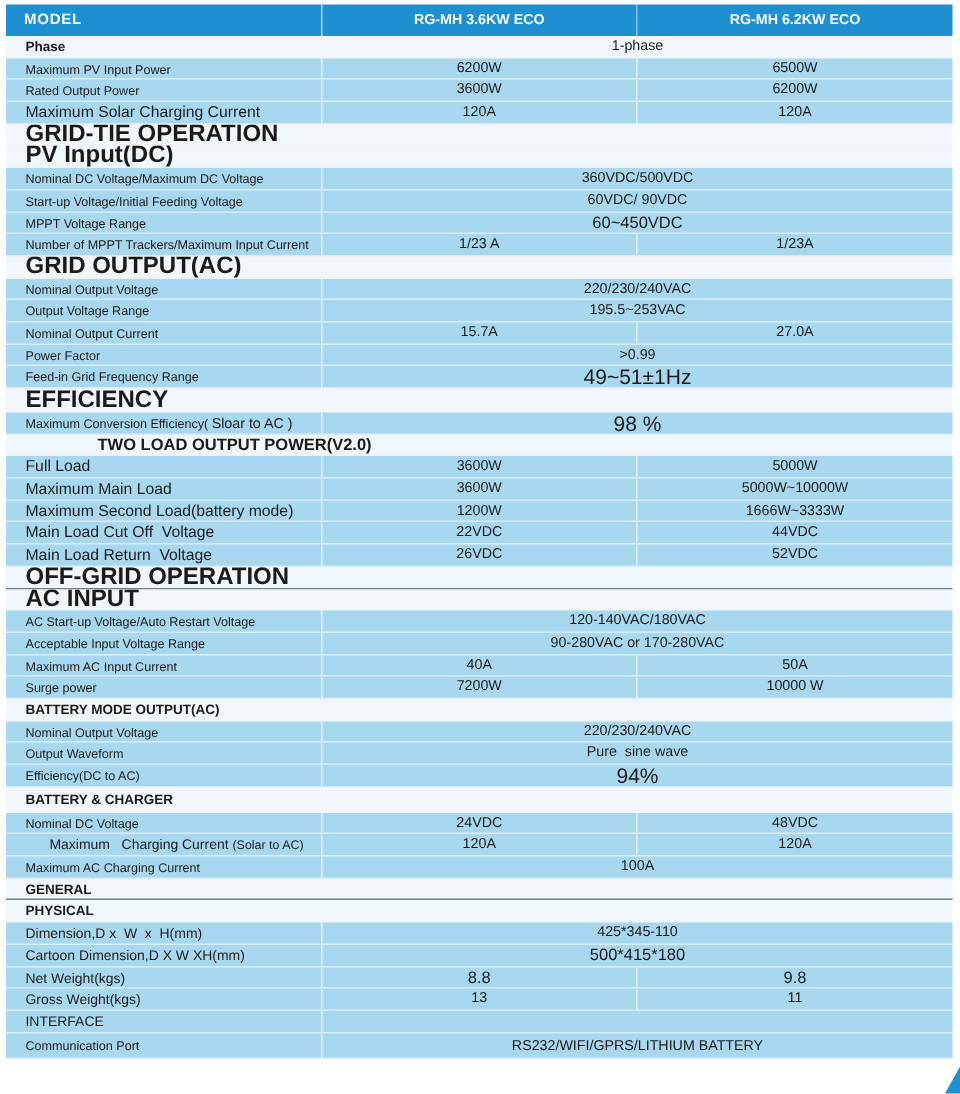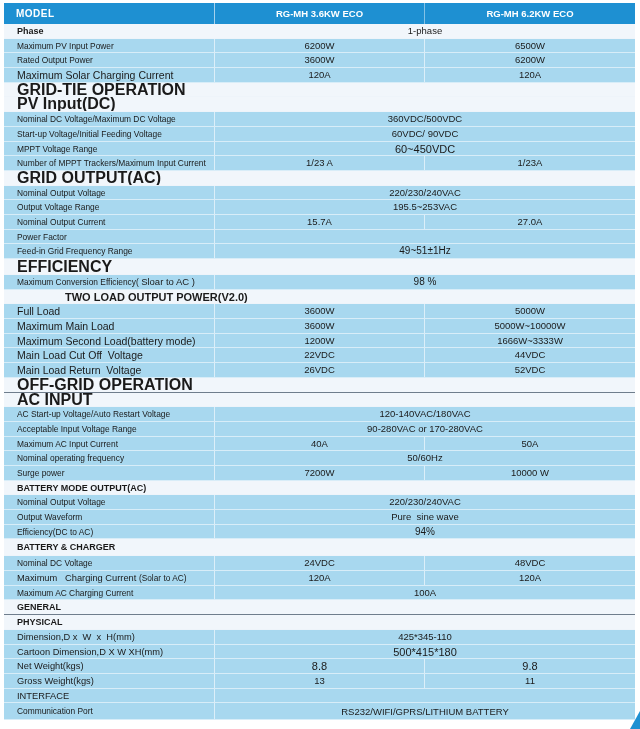--- a/index.html
+++ b/index.html
@@ -19,21 +19,21 @@
   .row.section .cell-label.mid { font-size: 16px; }
   .cell-label.big { font-size: 10.5px; }
   .cell-label.mid { font-size: 9.3px; }
   .row.header .cell-label { color: #ffffff; font-weight: bold; font-size: 10px; padding-left: 12px; letter-spacing: 0.5px; }
   .vals { flex: 1; display: flex; }
   .v { text-align: center; font-size: 9.5px; white-space: nowrap; box-sizing: border-box; }
   .v.half { width: 50%; }
   .v.half.first { border-right: 1.5px solid rgba(255,255,255,0.6); }
   .v.full { width: 100%; }
   .v.big { font-size: 11px; }
-  .v.small { font-size: 10px; }
+  .v.small { font-size: 14px; }
   .row.header .v { color: #ffffff; font-weight: bold; font-size: 9.5px; }
   .row.header .v.first { border-right: 1.5px solid rgba(255,255,255,0.45); }
   .small-paren { font-size: 9.5px; }
   .corner-tri { position: absolute; right: 0; bottom: 0; width: 0; height: 0;
                 border-left: 10px solid transparent; border-bottom: 18px solid #1e90d2; }
 </style>
 </head>
 <body>
 
 <div class="spec-table">
@@ -135,20 +135,23 @@
   <div class="row data">
     <div class="cell-label">Nominal Output Current</div>
     <div class="vals">
       <div class="v half first">15.7A</div>
       <div class="v half">27.0A</div>
     </div>
   </div>
 
   <div class="row data">
     <div class="cell-label">Power Factor</div>
+    <div class="vals">
+        <div class="v full">&gt;0.99</div>
+      </div>
   </div>
 
   <div class="row data">
     <div class="cell-label">Feed-in Grid Frequency Range</div>
     <div class="vals">
         <div class="v full small">49~51±1Hz</div>
       </div>
   </div>
 
   <div class="row section" style="height:16px;line-height:16px;">
@@ -229,26 +232,20 @@
   </div>
 
   <div class="row data">
     <div class="cell-label">Maximum AC Input Current</div>
     <div class="vals">
       <div class="v half first">40A</div>
       <div class="v half">50A</div>
     </div>
   </div>
 
-  <div class="row data">
-    <div class="cell-label">Nominal operating frequency</div>
-    <div class="vals">
-        <div class="v full">50/60Hz</div>
-      </div>
-  </div>
 
   <div class="row data">
     <div class="cell-label">Surge power</div>
     <div class="vals">
       <div class="v half first">7200W</div>
       <div class="v half">10000 W</div>
     </div>
   </div>
 
   <div class="row section">
@@ -282,21 +279,21 @@
 
   <div class="row data">
     <div class="cell-label">Nominal DC Voltage</div>
     <div class="vals">
       <div class="v half first">24VDC</div>
       <div class="v half">48VDC</div>
     </div>
   </div>
 
   <div class="row data">
-    <div class="cell-label mid"><span style="white-space:pre;">Maximum   Charging Current</span> <span style="font-size:8.3px;">(Solar to AC)</span></div>
+    <div class="cell-label mid"><span style="white-space:pre;margin-left:16px;">Maximum   Charging Current</span> <span style="font-size:8.3px;">(Solar to AC)</span></div>
     <div class="vals">
       <div class="v half first">120A</div>
       <div class="v half">120A</div>
     </div>
   </div>
 
   <div class="row data">
     <div class="cell-label">Maximum AC Charging Current</div>
     <div class="vals">
         <div class="v full">100A</div>

